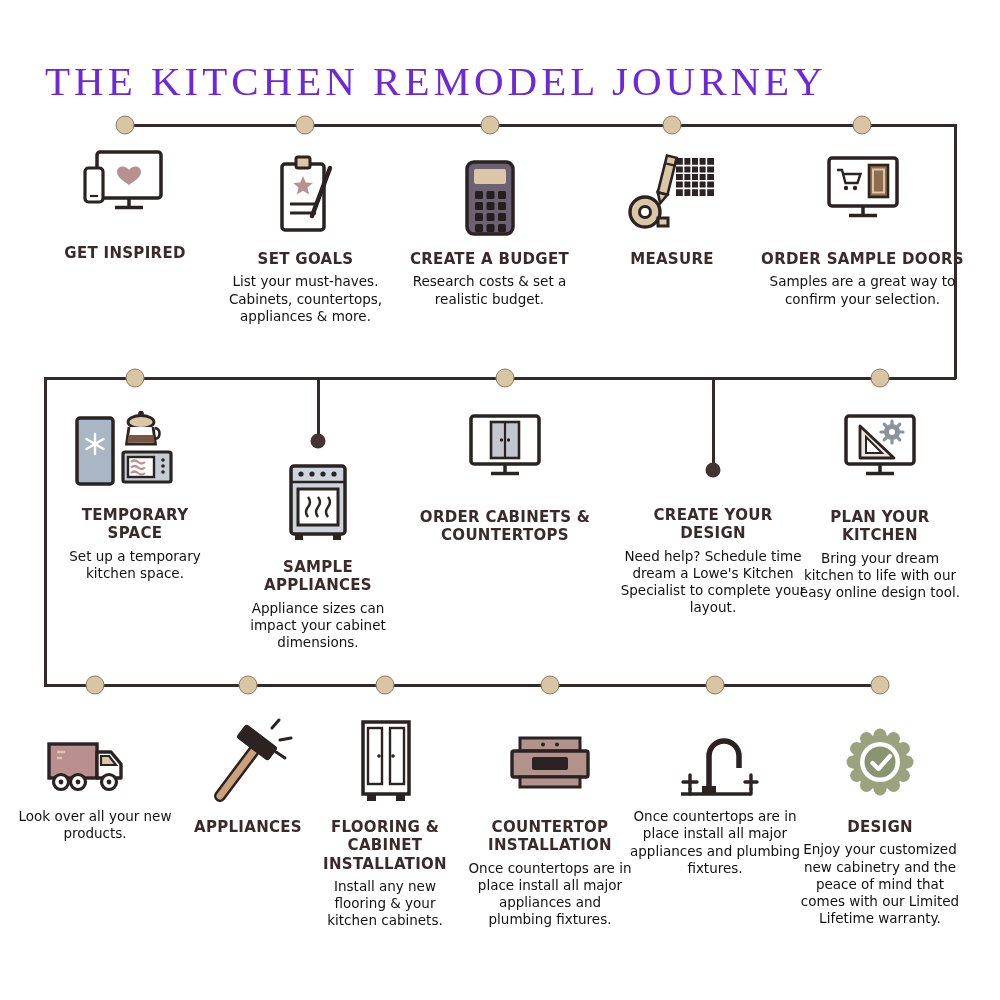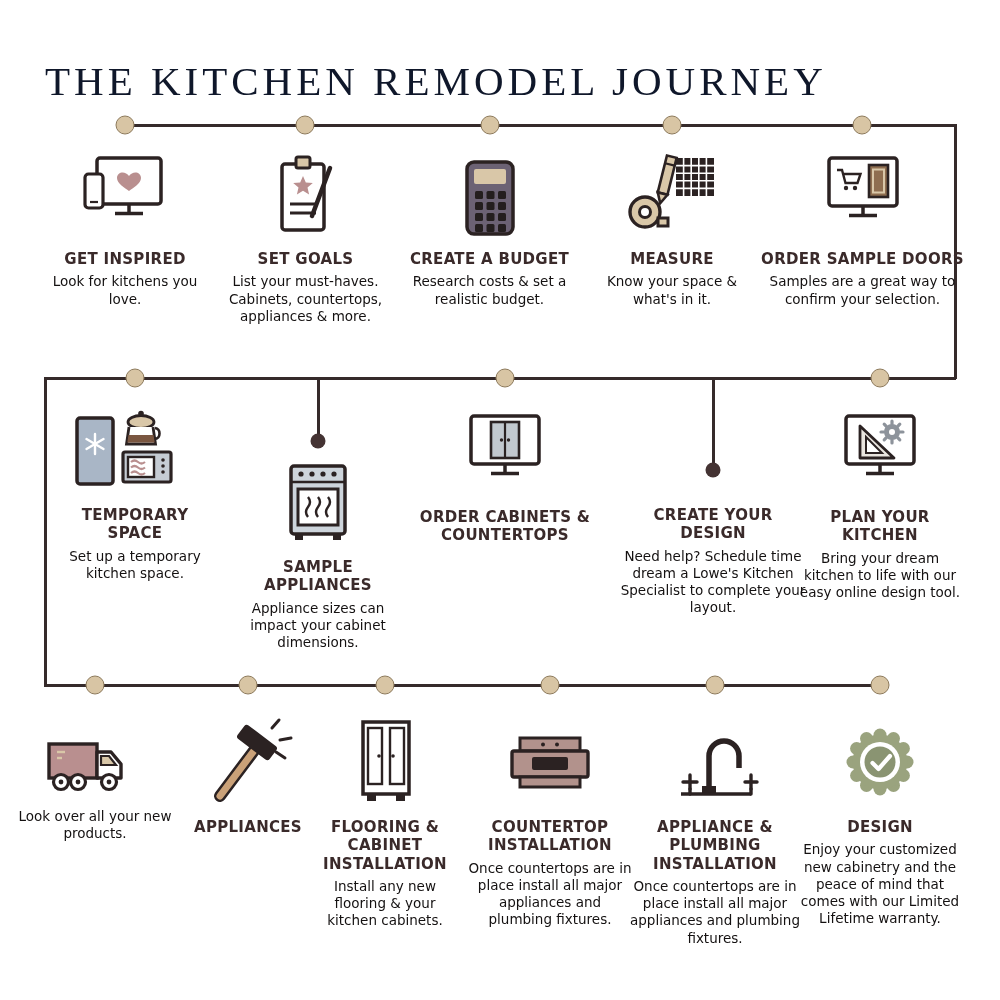--- a/index.html
+++ b/index.html
@@ -4,21 +4,21 @@
 <style>
   html,body{margin:0;padding:0}
   body{
     width:1000px;height:1000px;position:relative;background:#ffffff;
     font-family:"DejaVu Sans","Liberation Sans",sans-serif;color:#161313;
     overflow:hidden;
   }
   .title{
     position:absolute;left:45px;top:30px;
     font-family:"Liberation Serif","DejaVu Serif",serif;
-    font-size:41px;font-weight:400;letter-spacing:4px;color:#0f172a;white-space:nowrap;
+    font-size:41px;font-weight:400;letter-spacing:4px;color:#6d28d9;white-space:nowrap;
   }
   .h-line,.v-line{position:absolute;background:#352a2a;z-index:1}
   .h-line{height:2.5px}
   .v-line{width:2.5px}
   .node{
     position:absolute;width:19px;height:19px;border-radius:50%;
     background:#d8c5a4;border:1.5px solid #8d7a5c;box-sizing:border-box;
     transform:translate(-50%,-50%);z-index:2;
   }
   .dot{
@@ -59,33 +59,32 @@
 <div class="dot" style="left:318px;top:441px"></div>
 <div class="dot" style="left:713px;top:470px"></div>
 
 <div class="node" style="left:95px;top:685px"></div>
 <div class="node" style="left:248px;top:685px"></div>
 <div class="node" style="left:385px;top:685px"></div>
 <div class="node" style="left:550px;top:685px"></div>
 <div class="node" style="left:715px;top:685px"></div>
 <div class="node" style="left:880px;top:685px"></div>
 
-<div class="step" style="left:40px;top:146px;width:170px">
+<div class="step" style="left:40px;top:140px;width:170px">
   <div class="iconwrap" style="height:94px">
     <svg width="100" height="88" viewBox="0 0 100 88">
       <rect x="22" y="6" width="64" height="46" rx="3" fill="#ffffff" stroke="#2b2222" stroke-width="3.5"></rect>
       <path d="M54 24 c-3.5-5.5-12-4.5-12 2 c0 5.5 8 10 12 13 c4-3 12-7.5 12-13 c0-6.5-8.5-7.5-12-2 z" fill="#b98f8f"></path>
       <line x1="54" y1="52" x2="54" y2="60" stroke="#2b2222" stroke-width="3.5"></line>
       <line x1="40" y1="61.5" x2="68" y2="61.5" stroke="#2b2222" stroke-width="3.5"></line>
       <rect x="10" y="22" width="18" height="34" rx="3.5" fill="#ffffff" stroke="#2b2222" stroke-width="3.2"></rect>
       <line x1="15" y1="50" x2="23" y2="50" stroke="#2b2222" stroke-width="2.2"></line>
     </svg>
   </div>
   <h3>GET INSPIRED</h3>
-  <p>Look for kitchens you love.</p>
 </div>
 
 <div class="step" style="left:213px;top:146px;width:185px">
   <div class="iconwrap" style="height:94px">
     <svg width="92" height="88" viewBox="0 0 92 88">
       <rect x="22" y="12" width="42" height="66" rx="3" fill="#ffffff" stroke="#2b2222" stroke-width="3.5"></rect>
       <rect x="36" y="5" width="14" height="11" rx="2" fill="#d9c7a8" stroke="#2b2222" stroke-width="3"></rect>
       <polygon points="43,24 45.8,30.4 52.8,31 47.5,35.6 49.1,42.4 43,38.8 36.9,42.4 38.5,35.6 33.2,31 40.2,30.4" fill="#b98f8f"></polygon>
       <line x1="30" y1="52" x2="56" y2="52" stroke="#2b2222" stroke-width="3"></line>
       <line x1="30" y1="61" x2="56" y2="61" stroke="#2b2222" stroke-width="3"></line>
@@ -139,21 +138,20 @@
         <rect x="37" y="4" width="10" height="38" fill="#d9c7a8" stroke="#2b2222" stroke-width="2.6"></rect>
         <polygon points="37,42 47,42 42,52" fill="#d9c7a8" stroke="#2b2222" stroke-width="2.6"></polygon>
         <line x1="37" y1="12" x2="47" y2="12" stroke="#2b2222" stroke-width="2.2"></line>
       </g>
       <circle cx="21" cy="60" r="15" fill="#d9c7a8" stroke="#2b2222" stroke-width="3.4"></circle>
       <circle cx="21" cy="60" r="5.5" fill="#ffffff" stroke="#2b2222" stroke-width="3"></circle>
       <rect x="34" y="66" width="10" height="8" fill="#d9c7a8" stroke="#2b2222" stroke-width="3"></rect>
     </svg>
   </div>
   <h3>MEASURE</h3>
-  <p>Know your space &amp; what's in it.</p>
 </div>
 
 <div class="step" style="left:760px;top:146px;width:205px">
   <div class="iconwrap" style="height:94px">
     <svg width="100" height="88" viewBox="0 0 100 88">
       <rect x="16" y="6" width="68" height="48" rx="3" fill="#ffffff" stroke="#2b2222" stroke-width="3.5"></rect>
       <path d="M24 18 h5 l3.5 13 h12 l3-9 h-17" fill="none" stroke="#2b2222" stroke-width="2.4"></path>
       <circle cx="33" cy="36" r="2.2" fill="#2b2222"></circle>
         <circle cx="42" cy="36" r="2.2" fill="#2b2222"></circle>
       <rect x="56" y="13" width="19" height="32" fill="#8f6e50" stroke="#2b2222" stroke-width="2.6"></rect>
@@ -340,21 +338,20 @@
       <g stroke="#2b2222" stroke-width="3.4" stroke-linecap="round">
         <line x1="14" y1="62" x2="28" y2="62"></line>
           <line x1="21" y1="55" x2="21" y2="69"></line>
         <line x1="21" y1="69" x2="21" y2="74"></line>
         <line x1="76" y1="62" x2="88" y2="62"></line>
           <line x1="82" y1="55" x2="82" y2="69"></line>
         <line x1="82" y1="69" x2="82" y2="74"></line>
       </g>
     </svg>
   </div>
-  <h3>APPLIANCE &amp; PLUMBING INSTALLATION</h3>
   <p>Once countertops are in place install all major appliances and plumbing fixtures.</p>
 </div>
 
 <div class="step" style="left:794px;top:706px;width:172px">
   <div class="iconwrap" style="height:102px">
     <svg width="92" height="92" viewBox="0 0 92 92">
       <g fill="#9aa37e">
         <circle cx="73" cy="46" r="6.5"></circle>
           <circle cx="69.4" cy="59.5" r="6.5"></circle>
           <circle cx="59.5" cy="69.4" r="6.5"></circle>

